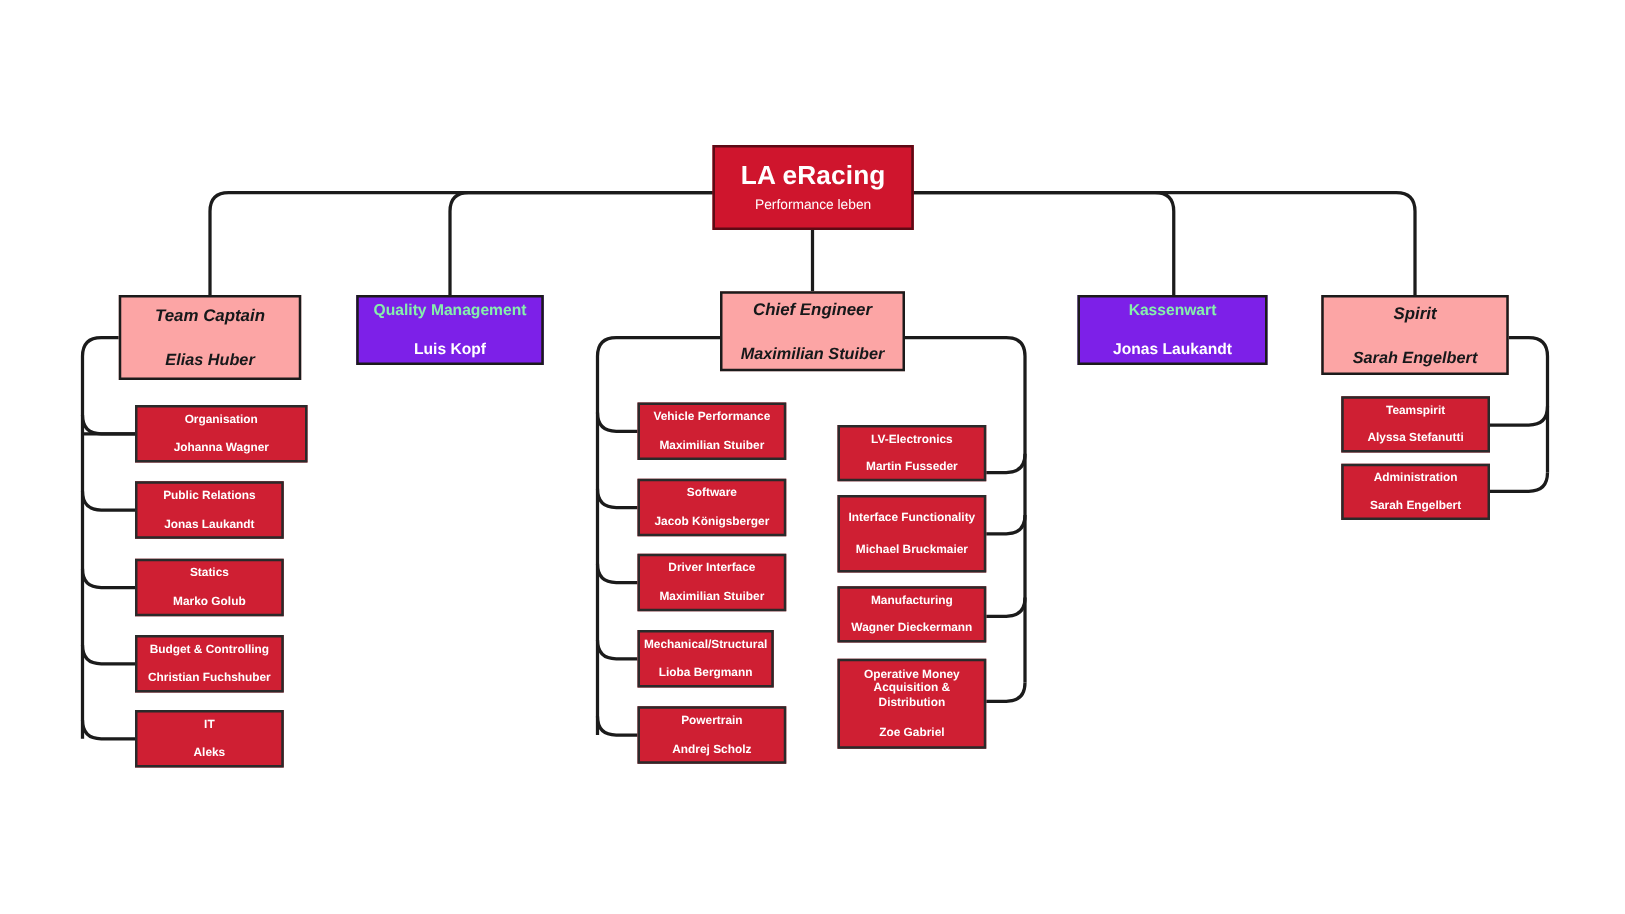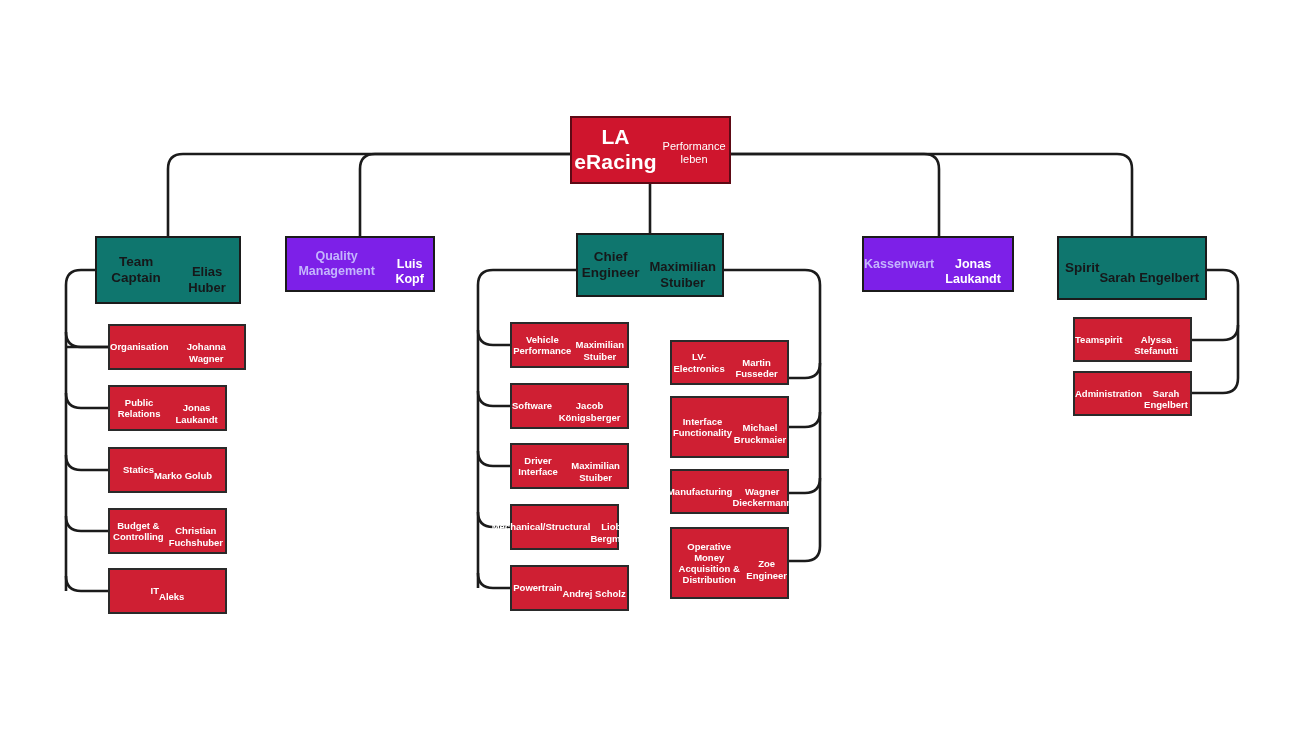--- a/index.html
+++ b/index.html
@@ -24,21 +24,21 @@
     top: 0;
     width: 1300px;
     height: 731px;
     pointer-events: none;
   }
   .node {
     position: absolute;
     box-sizing: border-box;
     border: 2px solid #1b1b1b;
     display: flex;
-    flex-direction: row;
+    flex-direction: column;
     align-items: center;
     justify-content: center;
     text-align: center;
     z-index: 5;
   }
   .node .title {
     font-weight: bold;
     line-height: 1.18;
   }
   .node .person {
@@ -56,39 +56,40 @@
     letter-spacing: .1px;
   }
   .n-root .person {
     color: #ffffff;
     font-size: 11px;
     font-weight: normal;
     margin-top: 5px;
   }
   
   .n-cyan {
-    background: #0f766e;
+    background: #fca5a5;
     border-color: #1b1b1b;
+    font-style: italic;
   }
   .n-cyan .title {
     color: #16181a;
     font-size: 13.5px;
   }
   .n-cyan .person {
     color: #16181a;
     font-size: 13px;
     margin-top: 19px;
   }
   
   .n-purple {
     background: #7d20e8;
     border-color: #1b1b1b;
   }
   .n-purple .title {
-    color: #c4b5fd;
+    color: #86efac;
     font-size: 12.5px;
   }
   .n-purple .person {
     color: #ffffff;
     font-size: 12.5px;
     margin-top: 16px;
   }
   
   .n-red {
     background: #cf1f33;
@@ -231,21 +232,21 @@
   <div class="node n-red tall" style="left:670px; top:396px; width:119px; height:62px;">
     <div class="title">Interface Functionality</div>
     <div class="person">Michael Bruckmaier</div>
   </div>
   <div class="node n-red" style="left:670px; top:469px; width:119px; height:45px;">
     <div class="title">Manufacturing</div>
     <div class="person">Wagner Dieckermann</div>
   </div>
   <div class="node n-red tall" style="left:670px; top:527px; width:119px; height:72px;">
     <div class="title">Operative Money Acquisition &amp; Distribution</div>
-    <div class="person">Zoe Engineer</div>
+    <div class="person">Zoe Gabriel</div>
   </div>
 
   <div class="node n-red" style="left:1073px; top:317px; width:119px; height:45px;">
     <div class="title">Teamspirit</div>
     <div class="person">Alyssa Stefanutti</div>
   </div>
   <div class="node n-red" style="left:1073px; top:371px; width:119px; height:45px;">
     <div class="title">Administration</div>
     <div class="person">Sarah Engelbert</div>
   </div>

